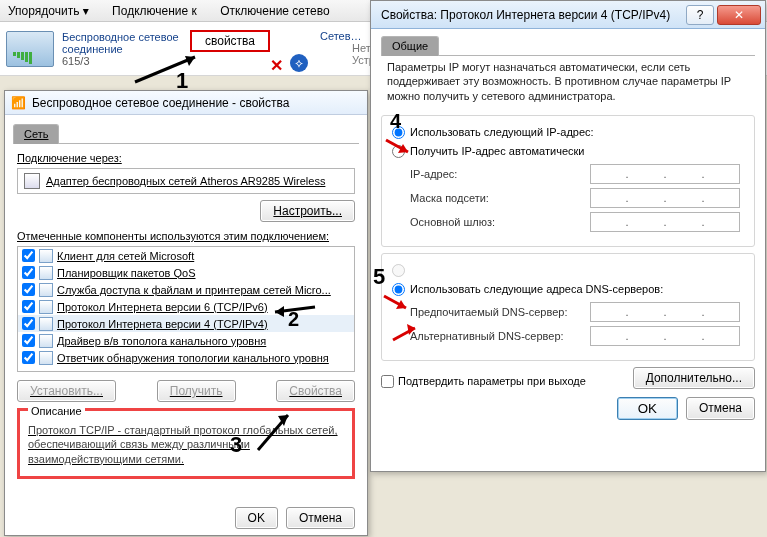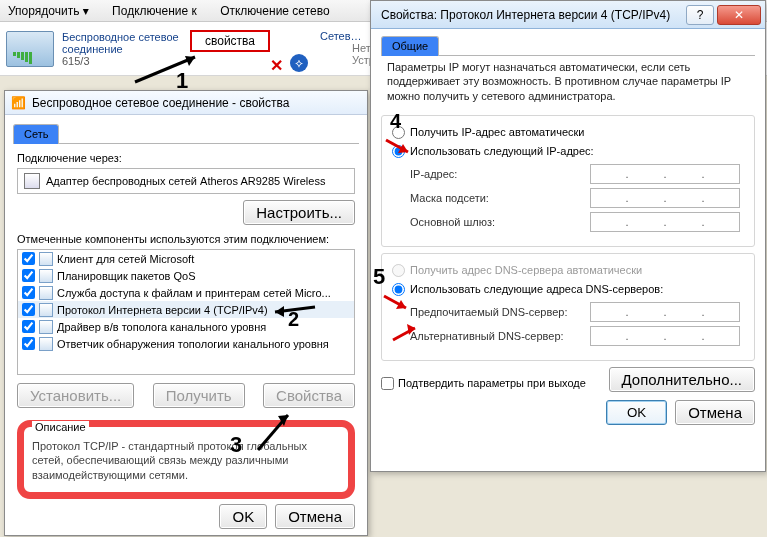--- a/index.html
+++ b/index.html
@@ -76,63 +76,63 @@
 }
 .win1 { left: 4px; top: 90px; width: 364px; height: 446px; }
 .win1-title {
   height: 24px;
   background: linear-gradient(#f7fbff, #e3eefb);
   border-bottom: 1px solid #c0cde0;
   display: flex; align-items: center; padding: 0 6px;
   font-size: 12px;
 }
 .win1-title .micn { margin-right: 6px; color: #2c77c7; }
-.win1-body { padding: 8px 8px 16px 8px; }
+.win1-body { padding: 8px 8px 16px 8px; text-decoration: underline; }
 .tab-strip { display: flex; border-bottom: 1px solid #b5b5b5; }
 .tab {
   padding: 3px 10px 4px; border: 1px solid #b5b5b5; border-bottom: none;
   background: #fff; border-radius: 3px 3px 0 0; font-size: 11px;
   position: relative; top: 1px;
 }
-.tab.active { background: #3b82f6; }
+.tab.active { background: #a3a3a3; }
 .section-label { margin: 8px 0 4px 4px; }
 .adapter-box {
   border: 1px solid #b5b5b5; padding: 4px 6px;
   display: flex; align-items: center; gap: 6px;
   margin: 0 4px;
 }
 .adapter-box .aicn {
   width: 16px; height: 16px; border: 1px solid #7a7a7a;
   background: linear-gradient(#fff,#dde); font-size: 10px; text-align:center;
 }
 .btn {
   background: linear-gradient(#fdfdfd,#e6e6e6);
   border: 1px solid #9a9a9a; border-radius: 3px;
-  padding: 3px 12px; font-size: 15px; cursor: pointer;
+  padding: 3px 12px; font-size: 12px; cursor: pointer;
   box-shadow: inset 0 0 0 1px #fff;
 }
 .btn:disabled, .btn.disabled { color: #9a9a9a; }
 .btn-row { display: flex; justify-content: flex-end; margin: 6px 4px; gap: 6px; }
 .list-box {
   border: 1px solid #b5b5b5; margin: 2px 4px;
   height: 126px; overflow: hidden; background: #fff;
 }
 .list-row {
   display: flex; align-items: center; gap: 4px;
   padding: 1px 4px; font-size: 11px; height: 17px;
 }
 .list-row.sel { background: #e7f0f9; }
 .list-row input[type=checkbox] { width: 13px; height: 13px; }
 .list-row .licn {
   width: 14px; height: 14px; display:inline-block;
   background: linear-gradient(#fff,#d2e2f2); border: 1px solid #7aa0c8;
 }
 .group {
-  border: 7px solid #ef4444; border-radius: 13px;
-  margin: 12px 4px 4px; padding: 6px 8px 10px;
+  border: 3px solid #ef4444; border-radius: 0;
+  margin: 6px 4px 4px; padding: 6px 8px 10px;
 }
 .group legend, .group .glabel { font-size: 11px; background:#fff; position:relative; top:-12px; left:0; padding:0 3px; display:inline-block;}
 .desc { font-size: 11px; color: #444; line-height: 1.3; }
 .bottom-btns {
   position: absolute; bottom: 6px; right: 12px; display:flex; gap:8px;
 }
 
 
 .win2 { left: 370px; top: 0; width: 396px; height: 472px; }
 .win2-title {
@@ -240,20 +240,25 @@
       <div class="list-row">
           <input type="checkbox" checked="" style="">
           <span class="licn"></span>
           <span>Планировщик пакетов QoS</span>
         </div>
       <div class="list-row">
           <input type="checkbox" checked="" style="">
           <span class="licn"></span>
           <span>Служба доступа к файлам и принтерам сетей Micro...</span>
         </div>
+      <div class="list-row">
+          <input type="checkbox" checked="" style="">
+          <span class="licn"></span>
+          <span>Протокол Интернета версии 6 (TCP/IPv6)</span>
+        </div>
       <div class="list-row sel">
           <input type="checkbox" checked="" style="">
           <span class="licn"></span>
           <span>Протокол Интернета версии 4 (TCP/IPv4)</span>
         </div>
       <div class="list-row">
           <input type="checkbox" checked="" style="">
           <span class="licn"></span>
           <span>Драйвер в/в тополога канального уровня</span>
         </div>
@@ -288,26 +293,26 @@
     </div>
   </div>
   <div class="win2-body">
     <div class="tab-strip">
       <div class="tab active">Общие</div>
     </div>
     <div class="info-text">Параметры IP могут назначаться автоматически, если сеть поддерживает эту возможность. В противном случае параметры IP можно получить у сетевого администратора.</div>
 
     <div class="fieldset">
       <div class="radio-row">
+        <input type="radio" name="ipmode" checked="" style="">
+        <span>Использовать следующий IP-адрес:</span>
+      </div>
+      <div class="radio-row">
         <input type="radio" name="ipmode" style="">
         <span>Получить IP-адрес автоматически</span>
-      </div>
-      <div class="radio-row">
-        <input type="radio" name="ipmode" checked="" style="">
-        <span>Использовать следующий IP-адрес:</span>
       </div>
       <div class="form-row">
         <label>IP-адрес:</label>
         <div class="ip-input">
             <span></span>
             <span class="dot">.</span>
             <span></span>
             <span class="dot">.</span>
             <span></span>
             <span class="dot">.</span>
@@ -336,21 +341,20 @@
             <span></span>
             <span class="dot">.</span>
             <span></span>
           </div>
       </div>
     </div>
 
     <div class="fieldset">
       <div class="radio-row disabled">
         <input type="radio" name="dnsmode" disabled="" style="">
-        <span>Получить адрес DNS-сервера автоматически</span>
       </div>
       <div class="radio-row">
         <input type="radio" name="dnsmode" checked="" style="">
         <span>Использовать следующие адреса DNS-серверов:</span>
       </div>
       <div class="form-row">
         <label>Предпочитаемый DNS-сервер:</label>
         <div class="ip-input">
             <span></span>
             <span class="dot">.</span>

